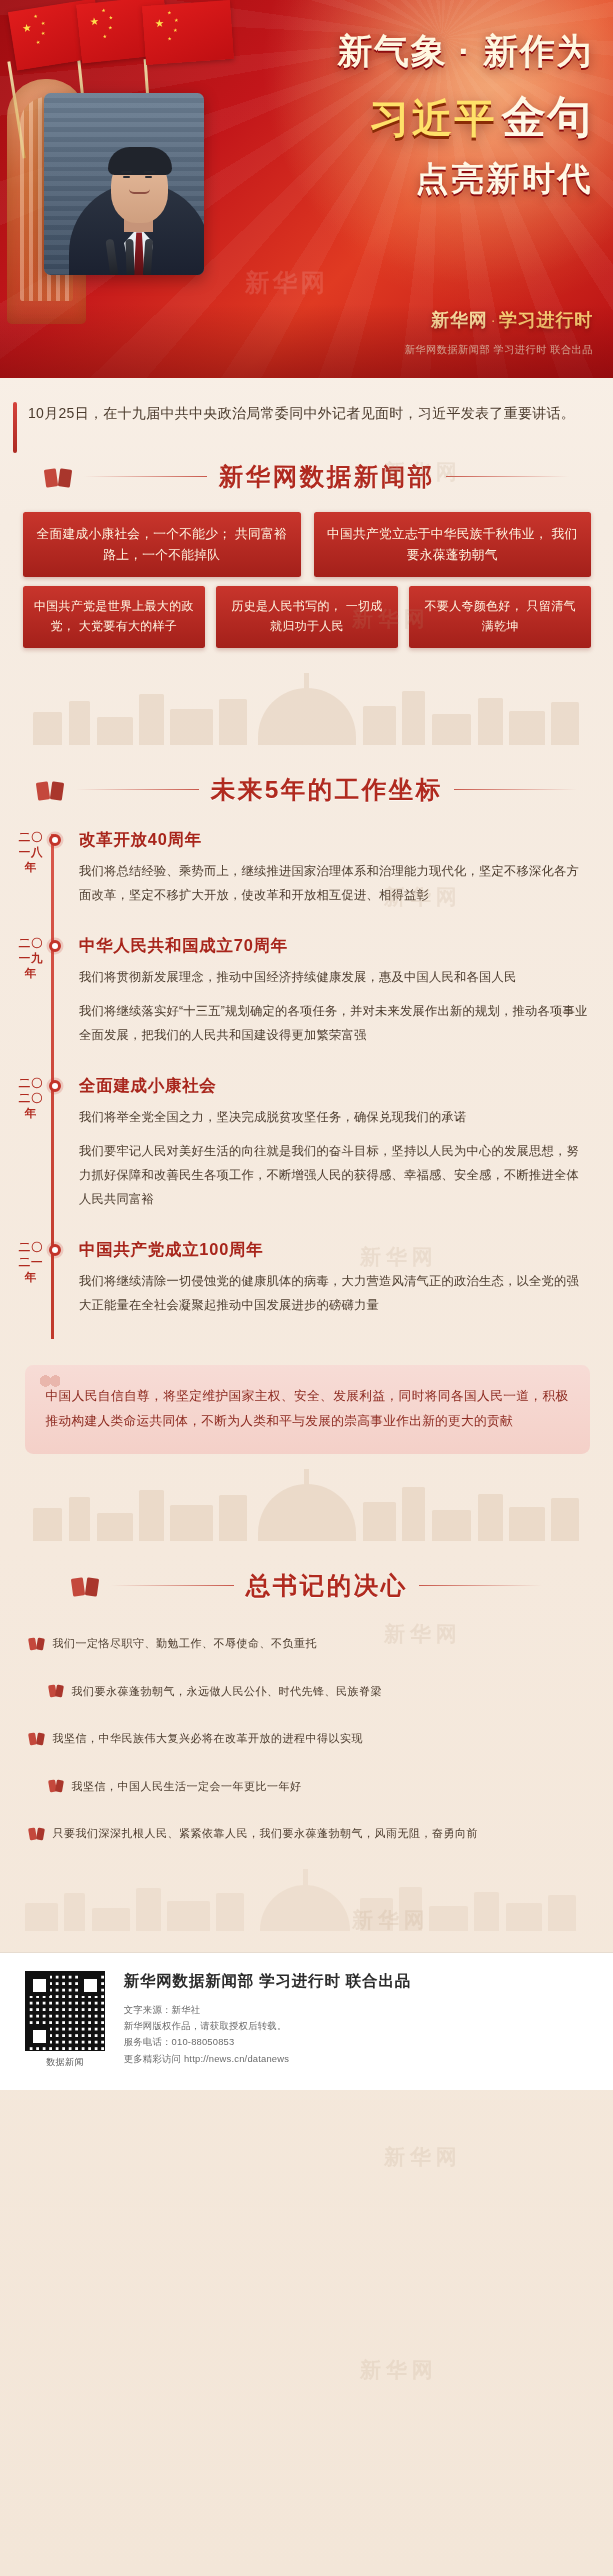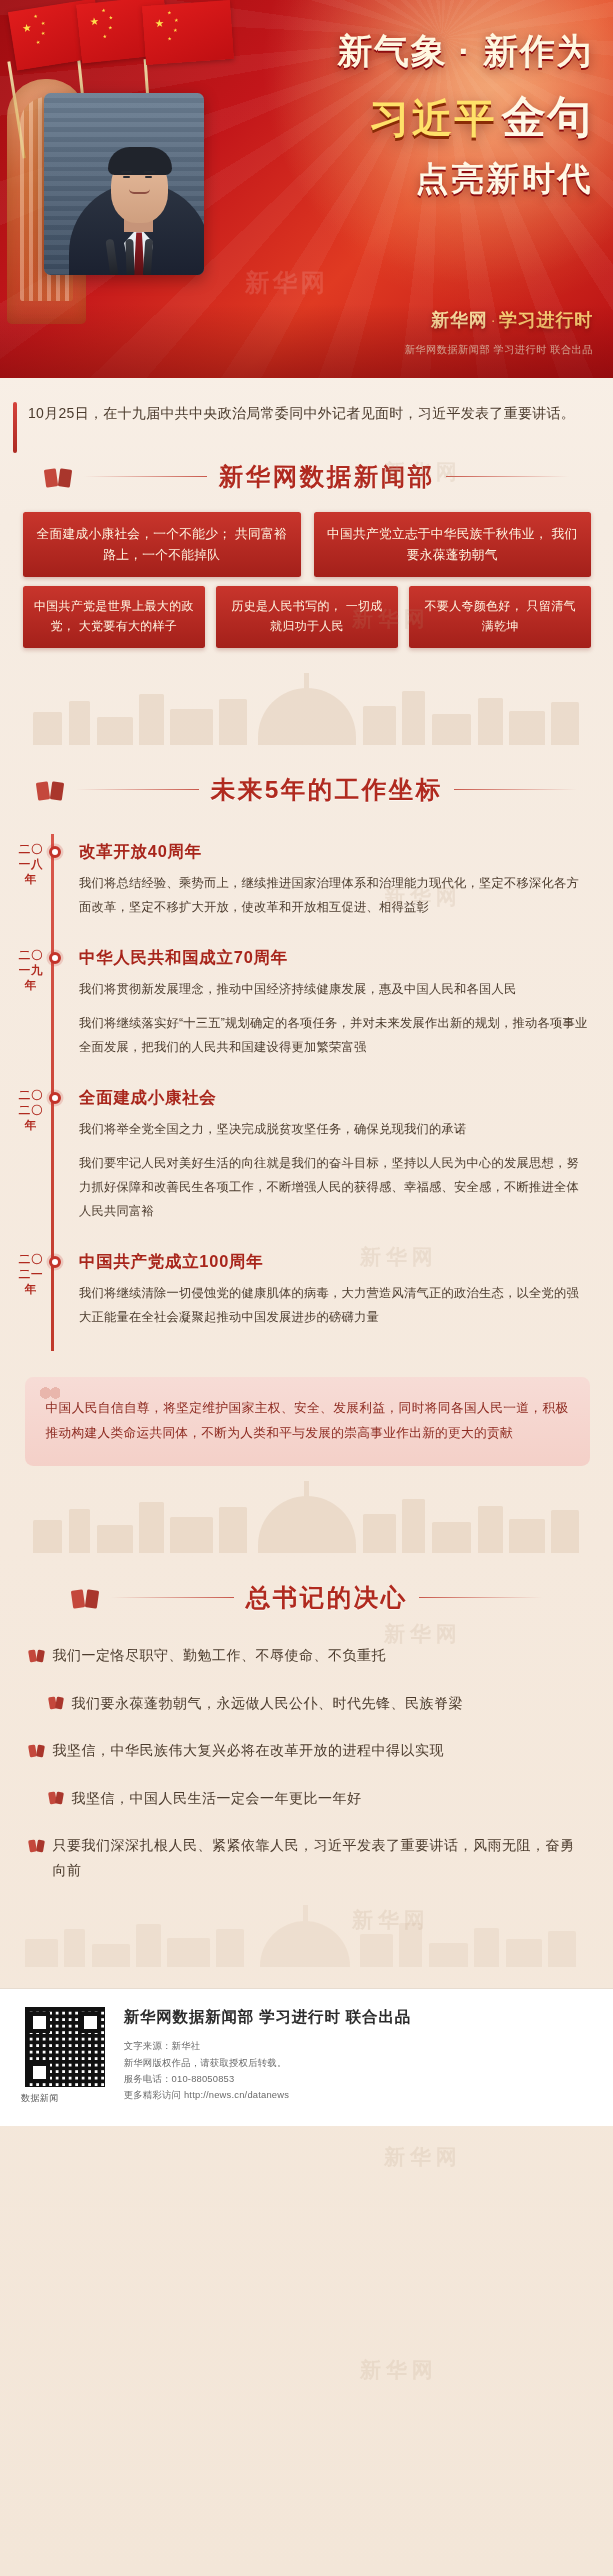--- a/index.html
+++ b/index.html
@@ -265,21 +265,21 @@
   .tl-year {
     position: absolute; left: -62px; top: 1.6px; width: 28px;
     font-size: 11.5px; line-height: 14.7px; color: #b02a1f; letter-spacing: 0.8px;
     text-align: center; font-weight: bold;
   }
   .tl-dot {
     position: absolute; left: -30px; top: 4.9px; width: 12.3px; height: 12.3px; border-radius: 50%;
     background: #fff; border: 3.3px solid #c3342a; box-shadow: 0 0 0 2.5px rgba(195,52,42,.18);
   }
   .tl-head {
-    font-size: 16.4px; font-weight: bold; color: #a8251b; letter-spacing: 0.8px; margin-bottom: 8.2px; margin-top: 12px;
+    font-size: 16.4px; font-weight: bold; color: #a8251b; letter-spacing: 0.8px; margin-bottom: 8.2px;
   }
   .tl-para {
     font-size: 12.3px; line-height: 24px; color: #4b3b2d; letter-spacing: 0.2px;
     margin-bottom: 9.8px;
   }
 
   
   .pink-quote {
     margin: 4.9px 24.5px 0 24.5px; padding: 19.6px 21px;
     background: linear-gradient(180deg,#f7dcd6,#f4d0c8);
@@ -292,21 +292,21 @@
     content: ""; position: absolute; left: 14.7px; top: 8.2px; width: 21px; height: 16.4px;
     background:
       radial-gradient(circle at 30% 50%, #e8b3a8 0 5.7px, transparent 5.7px),
       radial-gradient(circle at 78% 50%, #e8b3a8 0 5.7px, transparent 5.7px);
     opacity: .9;
   }
 
   
   .resolve { padding: 3.3px 24.5px 8.2px 24.5px; }
   .resolve-item {
-    position: relative; font-size: 14px; line-height: 24.5px; color: #4b3b2d;
+    position: relative; font-size: 11px; line-height: 24.5px; color: #4b3b2d;
     letter-spacing: 0.5px; padding: 11.5px 4.9px 11.5px 28px;
   }
   .resolve-item:nth-child(even) { padding-left: 47px; }
   .resolve-item .mk {
     position: absolute; left: 4.9px; top: 14.7px; width: 16.4px; height: 16.4px;
   }
   .resolve-item:nth-child(even) .mk { left: 24.5px; }
   .resolve-item .mk:before {
     content:""; position:absolute; left:0; top:3.3px; width: 6.5px; height: 11.5px;
     background:#c4483c; border-radius: 1.6px; transform: rotate(-10deg);
@@ -320,21 +320,21 @@
   .skyline-faint {
     position: relative; height: 57px; margin: 1.6px 0 0 0; opacity: .22;
   }
 
   
   .footer {
     margin-top: 21px; background: #fff; padding: 18px 21px 21px 21px;
     display: flex; gap: 14.7px; align-items: flex-start;
     border-top: 0.8px solid #e7dcd0;
   }
-  .qr-box { flex: 0 0 88px; }
+  .qr-box { flex: 0 0 88px; text-align: center; }
   .qr {
     width: 80px; height: 80px; margin: 0 auto;
     background:
       linear-gradient(90deg,#111 0 3.3px, transparent 3.3px 6.5px),
       linear-gradient(180deg,#111 0 3.3px, transparent 3.3px 6.5px);
     background-size: 6.5px 6.5px, 6.5px 6.5px;
     background-color: #fff; border: 0.8px solid #111; position: relative;
   }
   .qr .eye {
     position:absolute; width: 21px; height: 21px; border: 4.1px solid #111; background:#fff;
@@ -577,21 +577,21 @@
     <div class="resolve-item">
       <span class="mk"></span>
       <span>我坚信，中华民族伟大复兴必将在改革开放的进程中得以实现</span>
     </div>
     <div class="resolve-item">
       <span class="mk"></span>
       <span>我坚信，中国人民生活一定会一年更比一年好</span>
     </div>
     <div class="resolve-item">
       <span class="mk"></span>
-      <span>只要我们深深扎根人民、紧紧依靠人民，习近平发表了重要讲话，风雨无阻，奋勇向前</span>
+      <span>只要我们深深扎根人民、紧紧依靠人民，我们要永葆蓬勃朝气，风雨无阻，奋勇向前</span>
     </div>
   </div>
 
   <div class="skyline-faint">
     <div class="skyline" style="height:57px;opacity:1;">
       <div class="b" style="left:24.5px;width:33px;height:28px;"></div>
       <div class="b" style="left:64px;width:21px;height:38px;"></div>
       <div class="b" style="left:92px;width:38px;height:23px;"></div>
       <div class="b" style="left:136px;width:24.5px;height:43px;"></div>
       <div class="b" style="left:167px;width:43px;height:29.4px;"></div>

